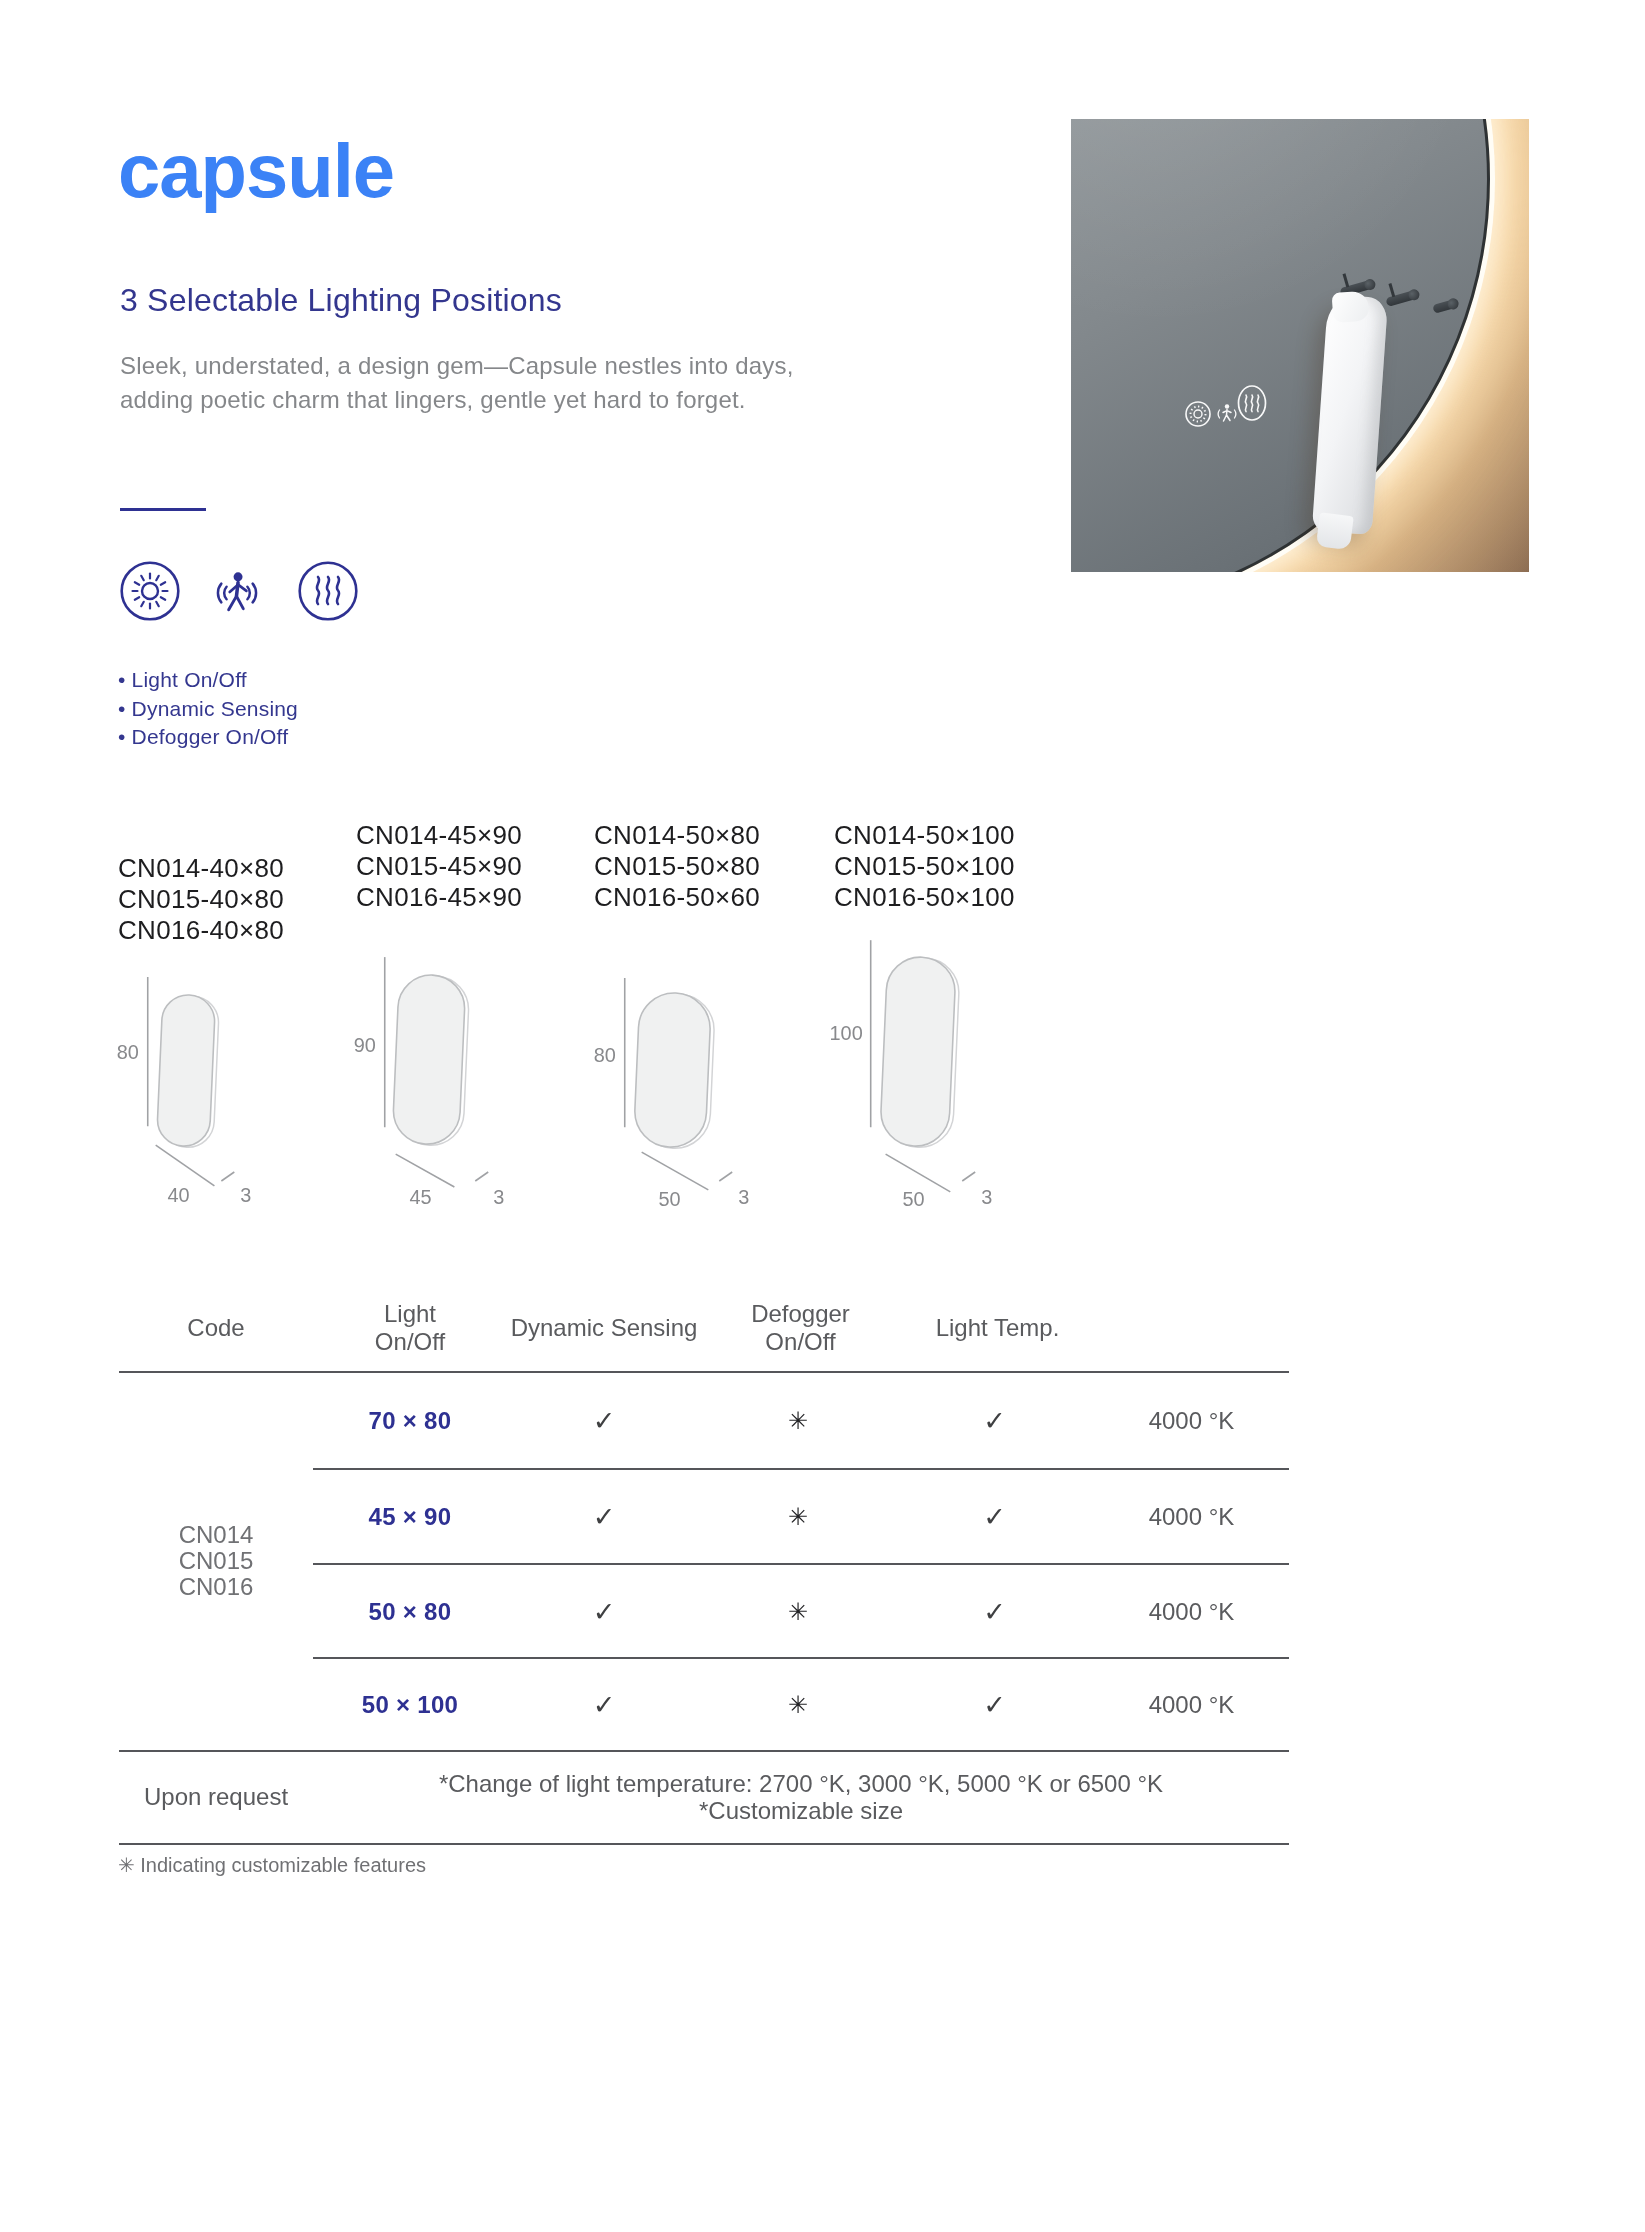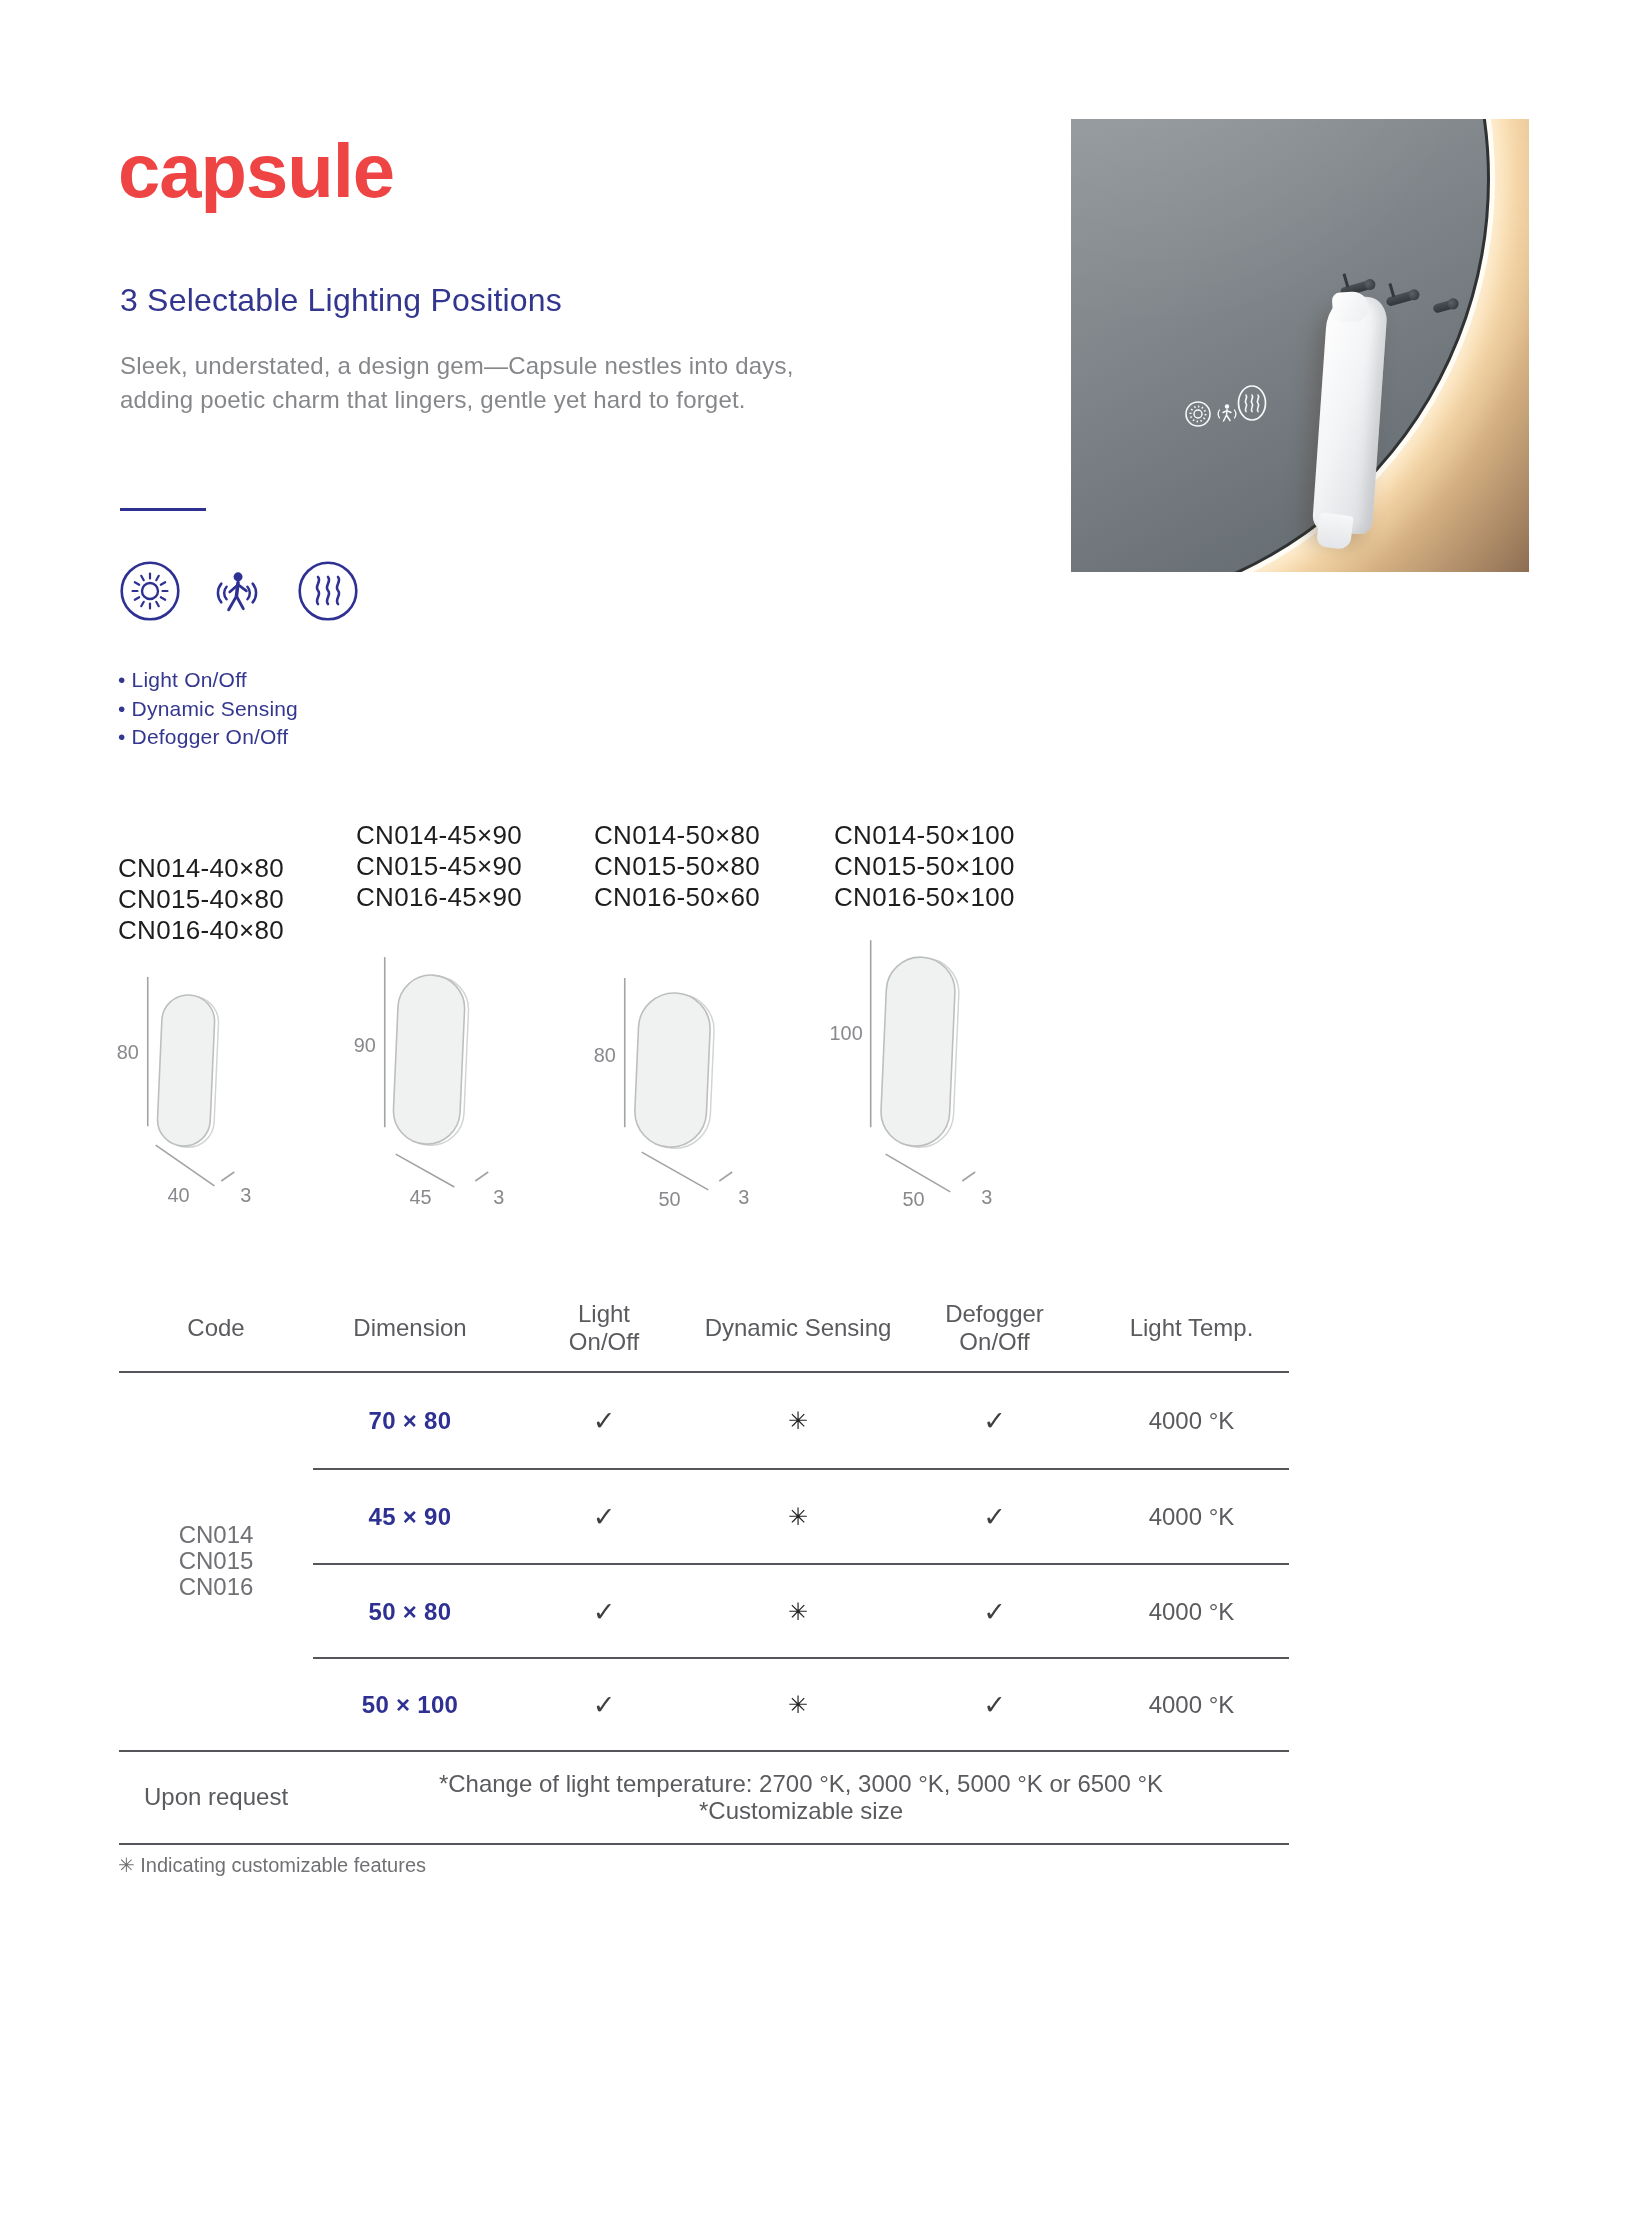--- a/index.html
+++ b/index.html
@@ -2,21 +2,21 @@
 <html><head>
 <meta charset="utf-8">
 <style>
   * { margin:0; padding:0; box-sizing:border-box; }
   html,body { background:#ffffff; }
   body { font-family:"Liberation Sans", sans-serif; }
   .page { position:relative; width:1646px; height:2233px; background:#fff; overflow:hidden; }
 
   
   .title { position:absolute; left:118px; top:133px; font-size:76px; font-weight:700;
-           letter-spacing:-1px; color:#ef4444; line-height:1; }
+           letter-spacing:-1px; color:#3b82f6; line-height:1; }
   .subtitle { position:absolute; left:120px; top:282px; font-size:32px; font-weight:400;
               color:#33368e; letter-spacing:0.2px; }
   .description { position:absolute; left:120px; top:349px; font-size:24px; line-height:34px;
                  color:#85878a; white-space:pre-line; letter-spacing:0.2px; }
   .divider { position:absolute; left:120px; top:508px; width:86px; height:3px; background:#2e3192; }
 
   
   .ficon { position:absolute; }
   .ficon svg { display:block; }
 
@@ -265,21 +265,20 @@
       <line x1="152" y1="247" x2="165" y2="238" stroke="#a0a2a5" stroke-width="1.6"></line>
       <text x="52" y="105" text-anchor="end">100</text>
       <text x="103" y="272" text-anchor="middle">50</text>
       <text x="171" y="270">3</text>
     </svg>
   </div>
 
   <div class="spec-table">
     <div class="t-head">
       <div class="cell cw1">Code</div>
-      <div class="cell cw2">Dimension</div>
       <div class="cell cw3">Light
 On/Off</div>
       <div class="cell cw4">Dynamic Sensing</div>
       <div class="cell cw5">Defogger
 On/Off</div>
       <div class="cell cw6">Light Temp.</div>
     </div>
 
     <div class="t-rule full" style="top:87px;"></div>
     <div class="t-rule part" style="top:184px;"></div>

